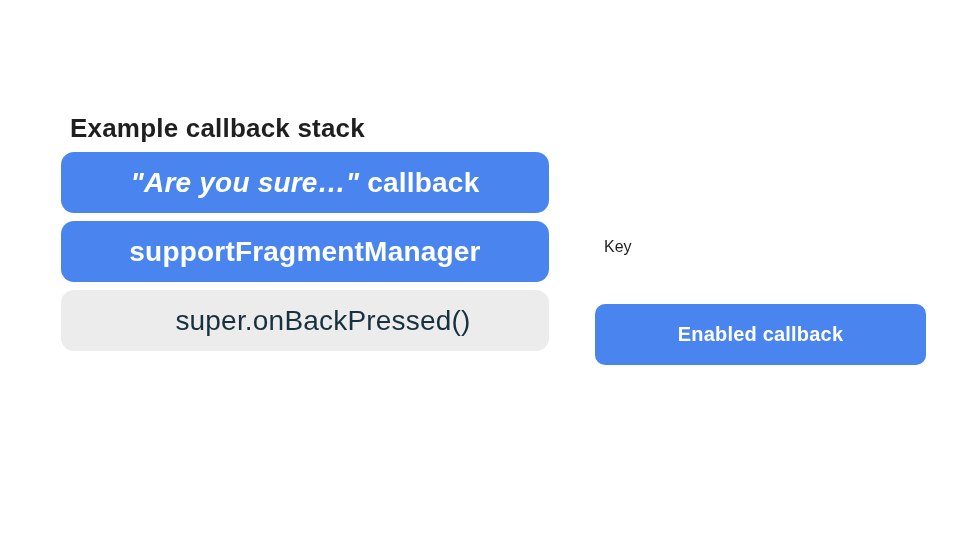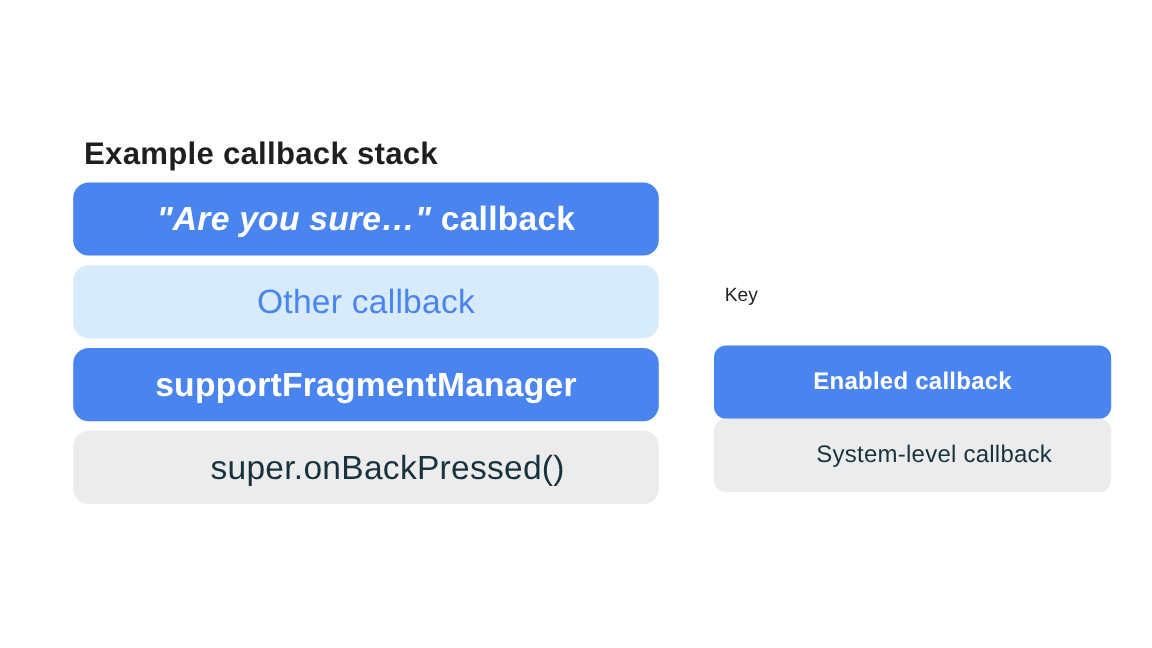--- a/index.html
+++ b/index.html
@@ -49,24 +49,25 @@
     position: absolute;
     left: 604px;
     top: 238px;
     font-size: 16px;
     font-weight: 400;
     color: var(--title-text, #1f1f1f);
   }
   .key {
     position: absolute;
     left: 595px;
-    top: 288px;
+    top: 304px;
     width: 331px;
     display: flex;
     flex-direction: column;
+    gap: 10px;
   }
   .key .box {
     height: 61px;
     border-radius: 10px;
     display: flex;
     align-items: center;
     justify-content: center;
     font-size: 20px;
     letter-spacing: 0.2px;
   }
@@ -97,23 +98,21 @@
 <body>
 
 <div class="diagram-title">Example callback stack</div>
 
 <div class="stack">
   <div class="box enabled">
     <span>
       <span class="quote-part">"Are you sure…"</span><span> callback</span>
     </span>
   </div>
-  <div class="box disabled">Other callback</div>
   <div class="box enabled">supportFragmentManager</div>
   <div class="box system">super.onBackPressed()</div>
 </div>
 
 <div class="key-title">Key</div>
 
 <div class="key">
   <div class="box enabled">Enabled callback</div>
-  <div class="box system">System-level callback</div>
 </div>
 
 </body></html>

